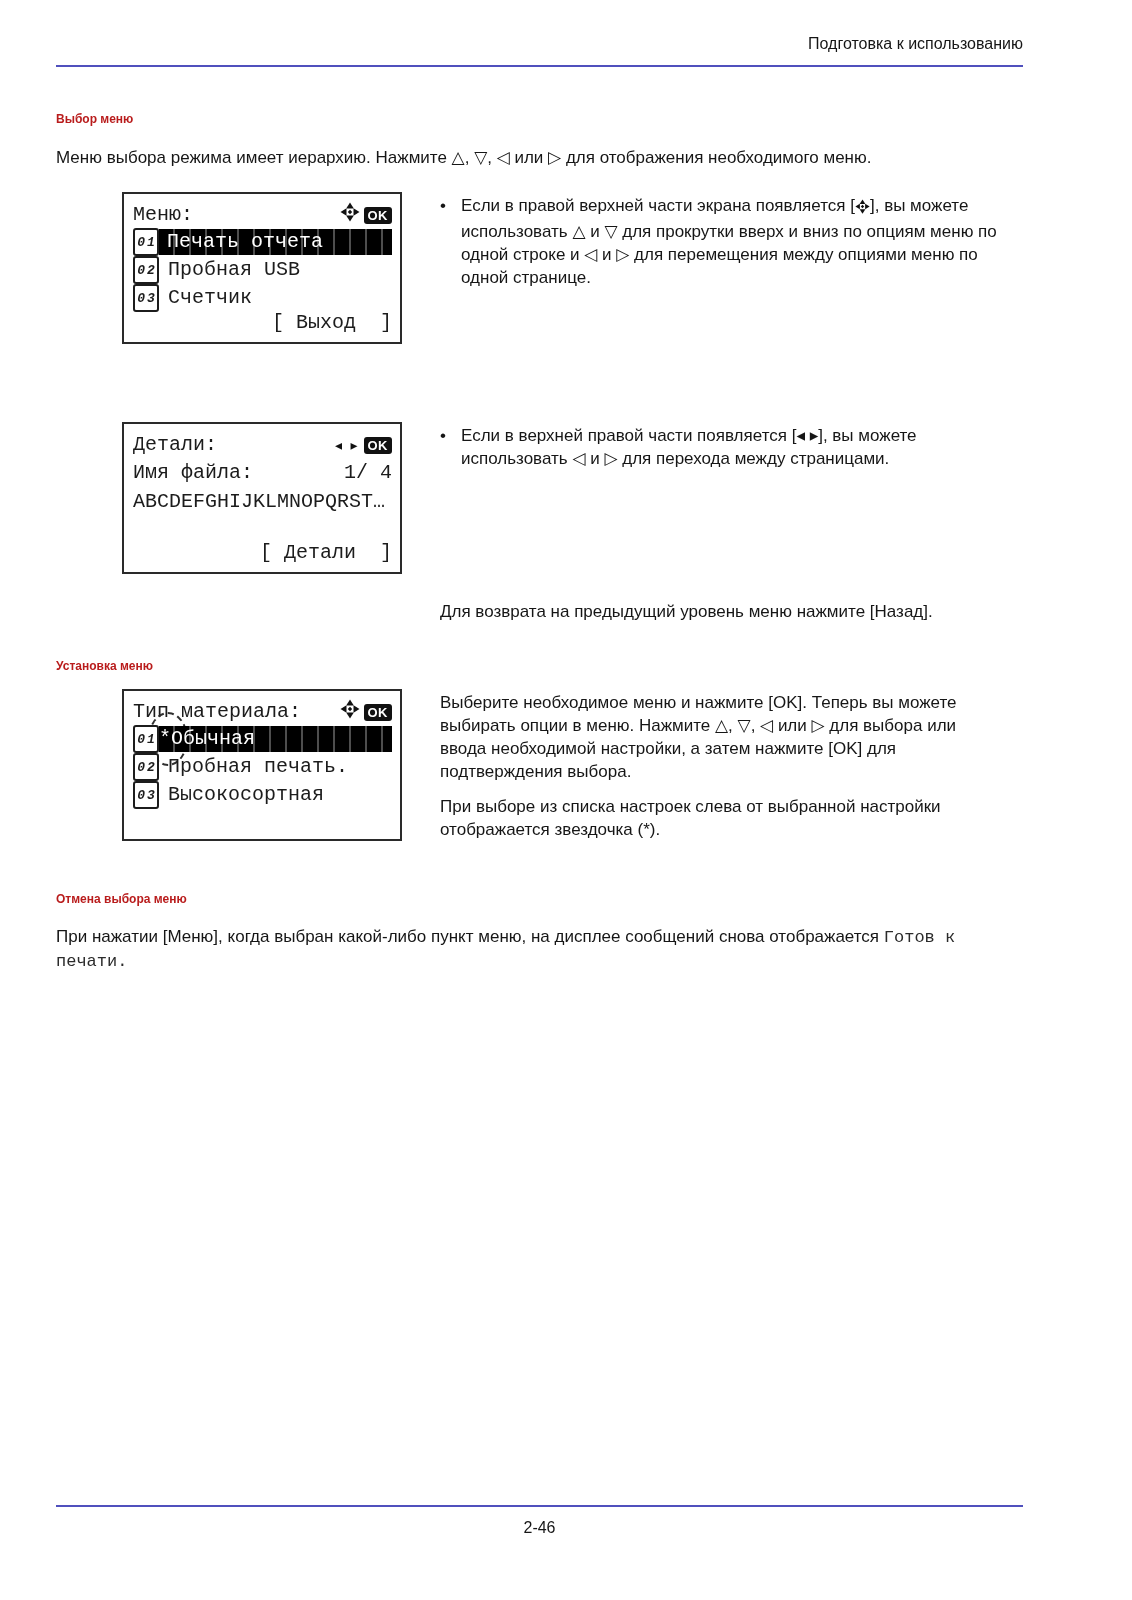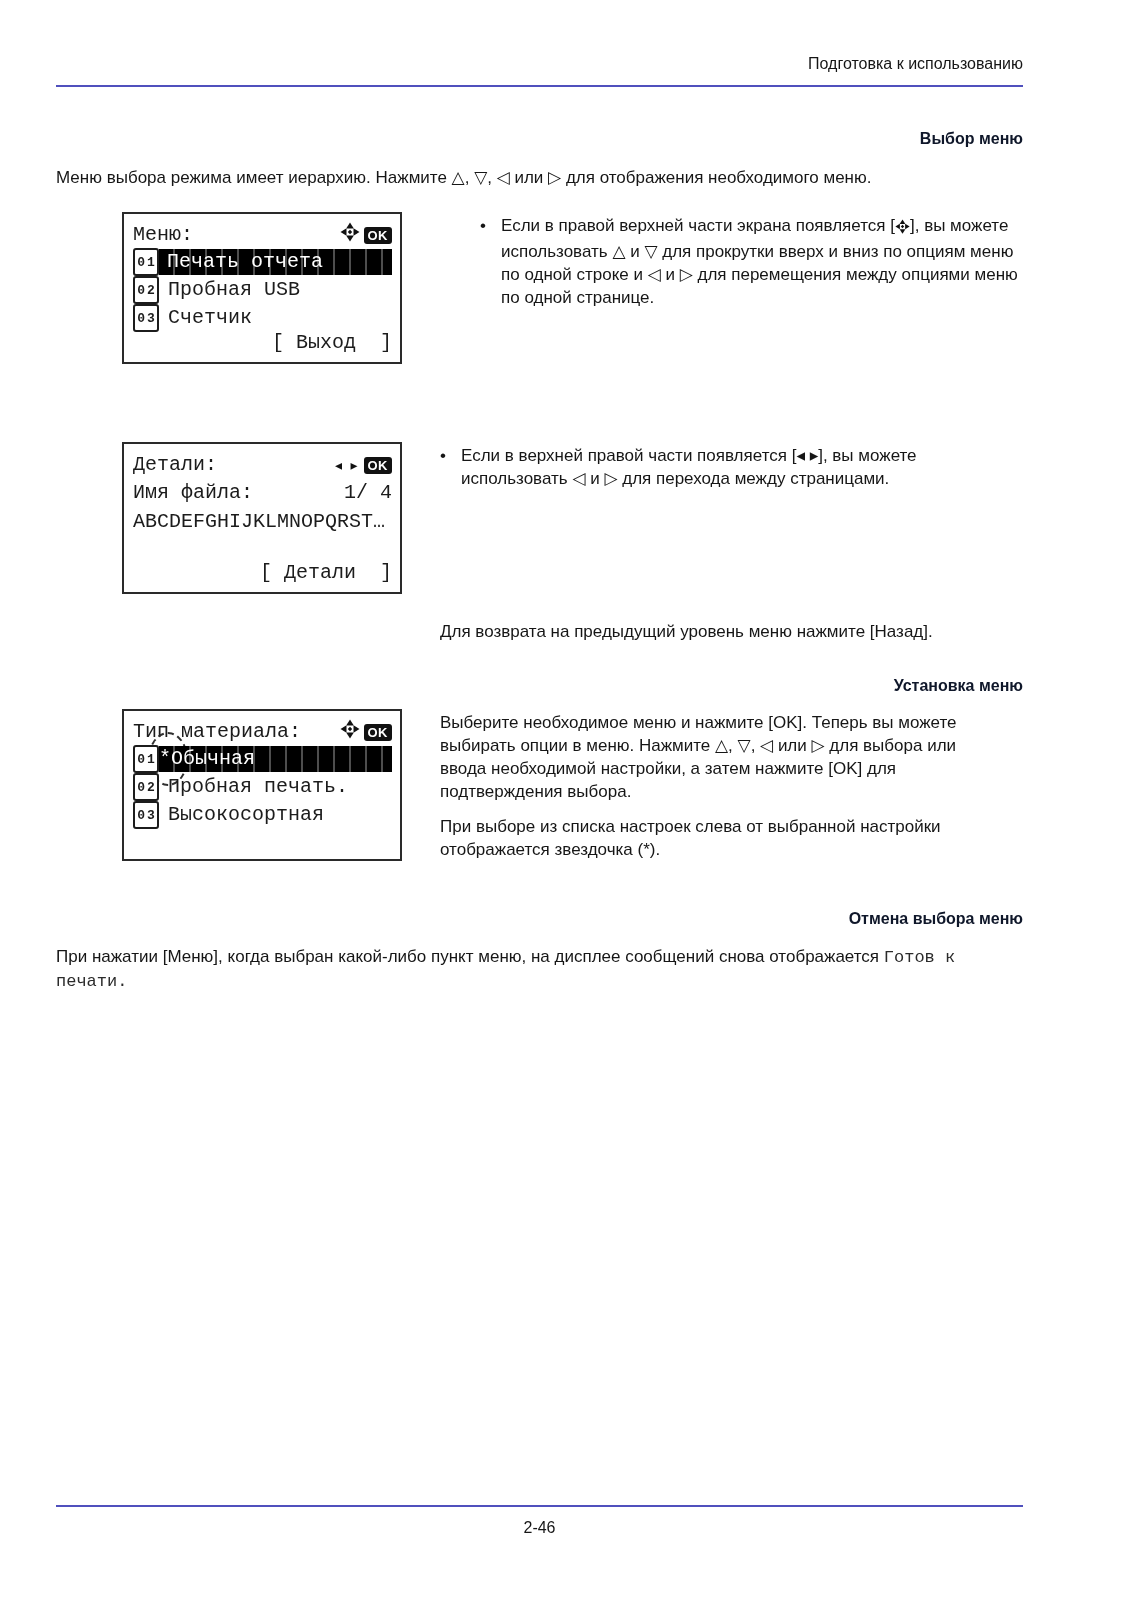--- a/index.html
+++ b/index.html
@@ -5,33 +5,33 @@
   * { margin:0; padding:0; box-sizing:border-box; }
   html,body { background:#ffffff; }
   body {
     width:1132px; height:1600px; position:relative; overflow:hidden;
     font-family:"Liberation Sans","DejaVu Sans",sans-serif;
     font-size:17px; line-height:23px; color:#161616;
   }
   .content { margin-left:56px; width:967px; }
 
   
-  .page-header { padding-top:52px; text-align:right; font-size:16px; }
+  .page-header { padding-top:32px; text-align:right; font-size:16px; }
   .rule { border:0; border-top:2px solid #5050bd; margin-top:10px; }
 
   
-  h2.sec { font-size:16px; line-height:24px; font-weight:bold; color:#0f172a;text-align:right; }
+  h2.sec { font-size:12px; line-height:24px; font-weight:bold; color:#b91c1c; }
   .sec-1 { margin-top:40px; }
   .sec-2 { margin-top:31px; }
   .sec-3 { margin-top:46px; }
   .intro { margin-top:15px; }
 
   
   .doc-row { display:flex; align-items:flex-start; margin-left:66px; }
-  .row-1 { margin-top:23px;gap:40px; }
+  .row-1 { margin-top:23px; }
   .row-2 { margin-top:78px; }
   .row-3 { margin-top:11px; }
   .right-col { margin-left:38px; width:565px; padding-top:2px; }
   .right-col p + p { margin-top:12px; }
   .bullet-item { display:flex; }
   .bullet-dot { width:21px; flex:0 0 21px; }
   .bullet-text { flex:1; }
 
   .back-note { margin-left:384px; margin-top:26px; }
   .cancel-par { margin-top:14px; }
@@ -50,21 +50,21 @@
     background:#111; color:#fff; font-family:"Liberation Sans",sans-serif;
     font-size:13px; font-weight:bold; line-height:17px; padding:0 4px;
     border-radius:3px; letter-spacing:.5px;
   }
   .small-arrows { font-family:"DejaVu Sans",sans-serif; font-size:14px; letter-spacing:2px; color:#111; }
   .lcd-row { display:flex; align-items:center; height:26px; margin-top:2px; position:relative; z-index:1; }
   .num-badge {
     background:#fff; border:2px solid #1c1c1c; border-radius:3px;
     font-size:13px; font-weight:bold; line-height:15px; height:28px; min-width:26px;
     display:flex; align-items:center; justify-content:center;
-    letter-spacing:2px; padding-left:2px; position:relative; z-index:2;
+    letter-spacing:2px; padding-left:2px; position:relative; z-index:2;font-style:italic;
   }
   .row-label { margin-left:9px; white-space:pre; }
   .hl-bar {
     flex:1; height:26px; display:flex; align-items:center; color:#fff;
     background-color:#000;
     background-image:repeating-linear-gradient(to right, transparent 0 14px, #4e4e4e 14px 16px);
     white-space:pre; overflow:hidden;
   }
   .hl-bar.pad { padding-left:8px; }
   .lcd-softkey { margin-top:auto; height:24px; text-align:right; white-space:pre; }

